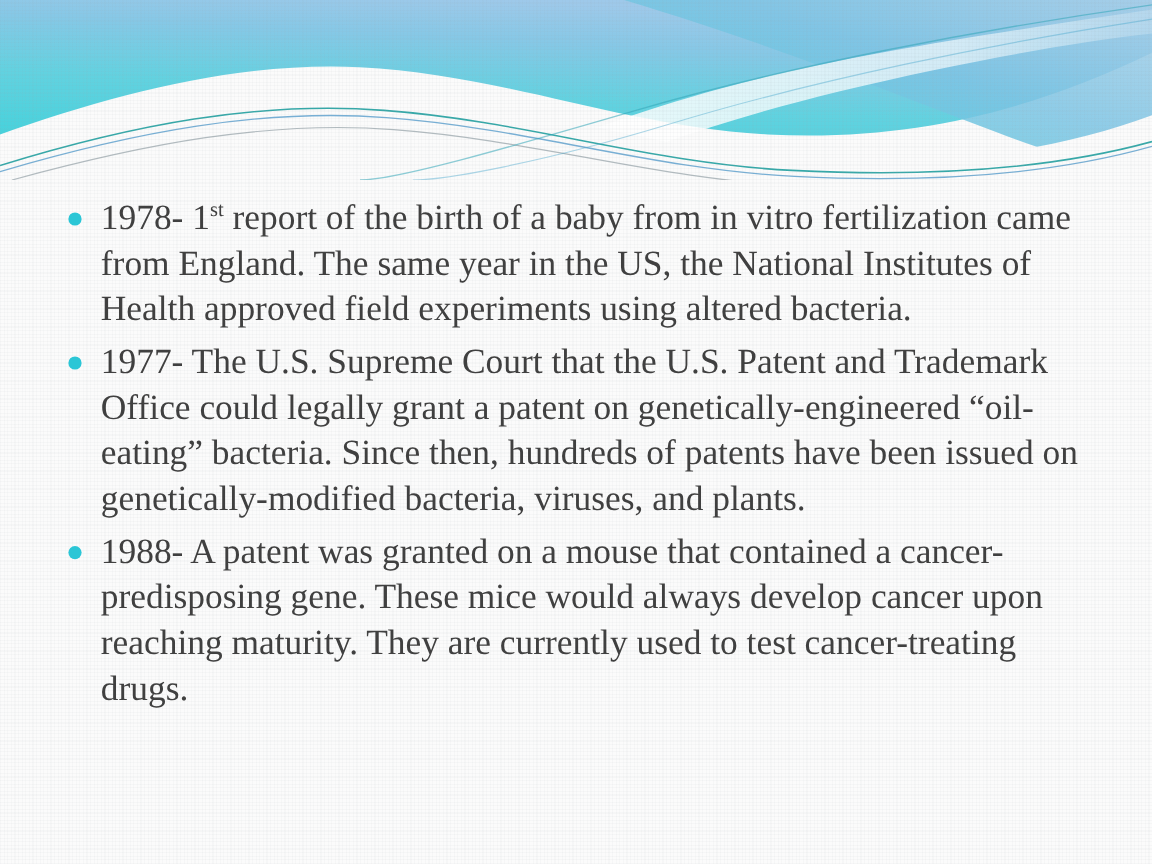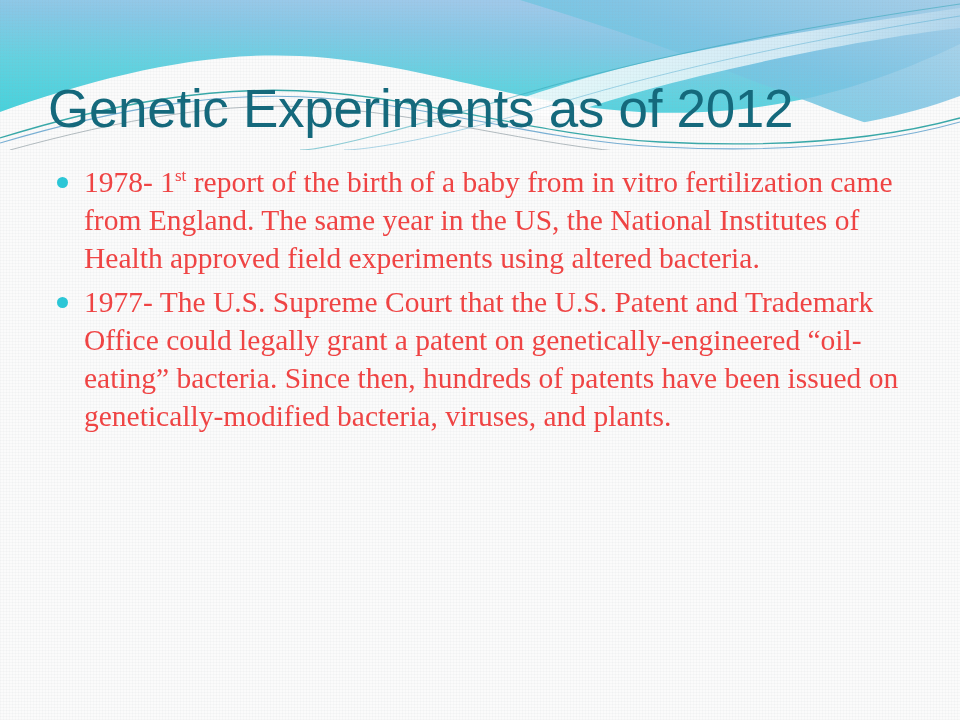--- a/index.html
+++ b/index.html
@@ -71,21 +71,21 @@
     margin: 0;
     padding: 0;
   }
   .bullet-item {
     position: relative;
     padding-left: 40px;
     margin: 0 0 6px 0;
     font-family: "Liberation Serif", serif;
     font-size: 29.5px;
     line-height: 38px;
-    color: #ef4444;
+    color: #404040;
     text-align: left;
   }
   .bullet-marker {
     position: absolute;
     left: 13px;
     top: 14px;
     width: 11px;
     height: 11px;
     border-radius: 50%;
     background: #2bc6d6;
@@ -136,31 +136,34 @@
 
       <path d="M0,138 C110,104 215,84 320,92 C440,101 540,136 660,142 C780,148 880,140 960,118" fill="none" stroke="#1f9e9e" stroke-width="1.3" opacity="0.9"></path>
       <path d="M0,143 C112,110 218,90 322,98 C442,107 542,141 662,147 C782,153 882,144 960,122" fill="none" stroke="#3f8fc4" stroke-width="1.1" opacity="0.7"></path>
       <path d="M10,150 C120,120 224,100 328,108 C448,117 548,150 668,155" fill="none" stroke="#9aa6ab" stroke-width="1" opacity="0.75"></path>
 
       <path d="M960,4 C820,24 660,54 530,92 C420,124 330,150 300,150" fill="none" stroke="#2fa6b8" stroke-width="1.1" opacity="0.55"></path>
       <path d="M960,16 C830,36 680,66 556,104 C450,136 370,150 344,150" fill="none" stroke="#4aa9cf" stroke-width="1" opacity="0.45"></path>
     </svg>
   </div>
 
-  <div id="title">Genetic Experiments as of 2012</div>
 
   <ul id="body-list">
 
     <li class="bullet-item">
       <span class="bullet-marker"></span>
       <span class="bullet-text"><span>1978- 1</span><sup>st</sup><span> report of the birth of a baby from in vitro fertilization came from England. The same year in the US, the National Institutes of Health approved field experiments using altered bacteria.</span></span>
     </li>
 
     <li class="bullet-item">
       <span class="bullet-marker"></span>
       <span class="bullet-text">1977- The U.S. Supreme Court that the U.S. Patent and Trademark Office could legally grant a patent on genetically-engineered “oil-eating” bacteria. Since then, hundreds of patents have been issued on genetically-modified bacteria, viruses, and plants.</span>
     </li>
 
+    <li class="bullet-item">
+      <span class="bullet-marker"></span>
+      <span class="bullet-text">1988- A patent was granted on a mouse that contained a cancer-predisposing gene. These mice would always develop cancer upon reaching maturity. They are currently used to test cancer-treating drugs.</span>
+    </li>
 
   </ul>
 
   <div id="slide-texture"></div>
 </div>
 
 </body></html>

